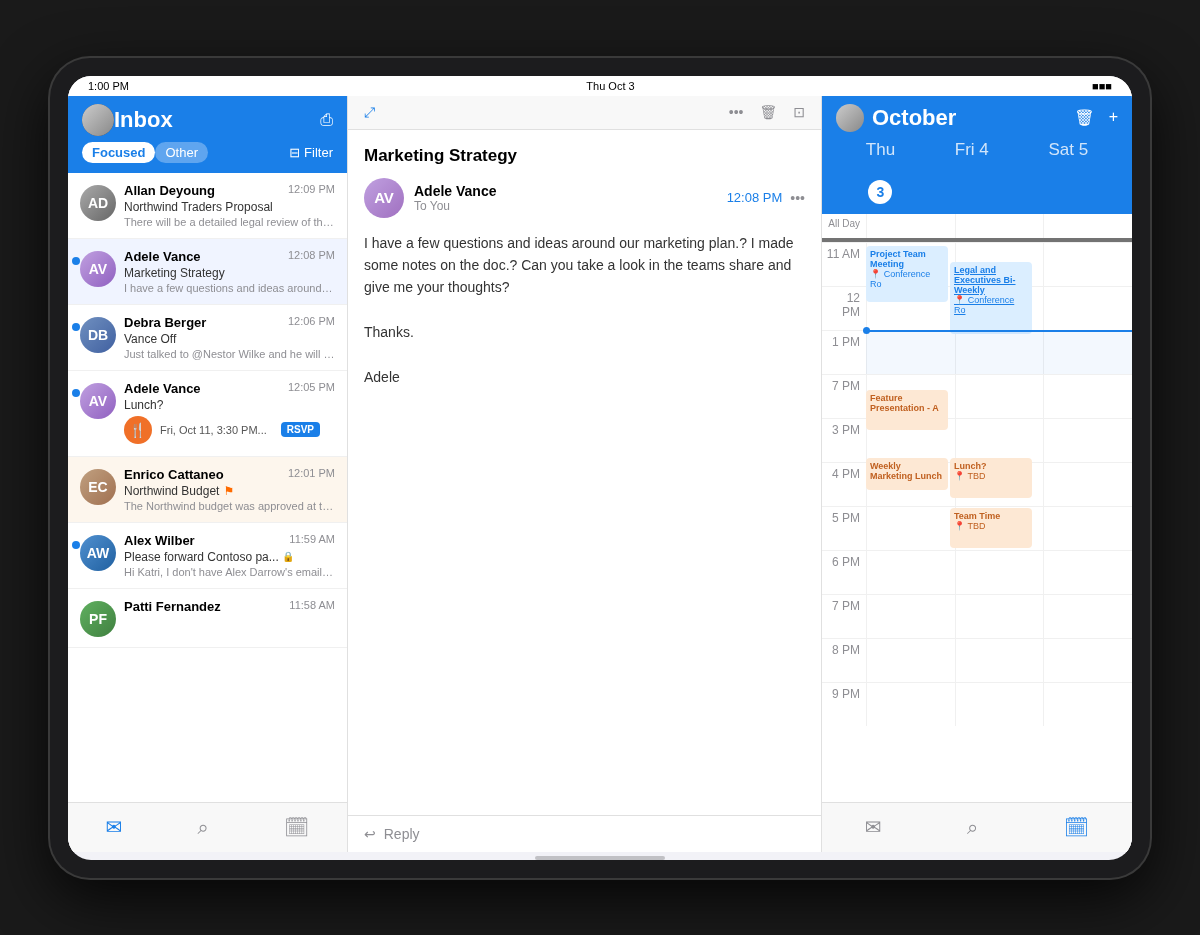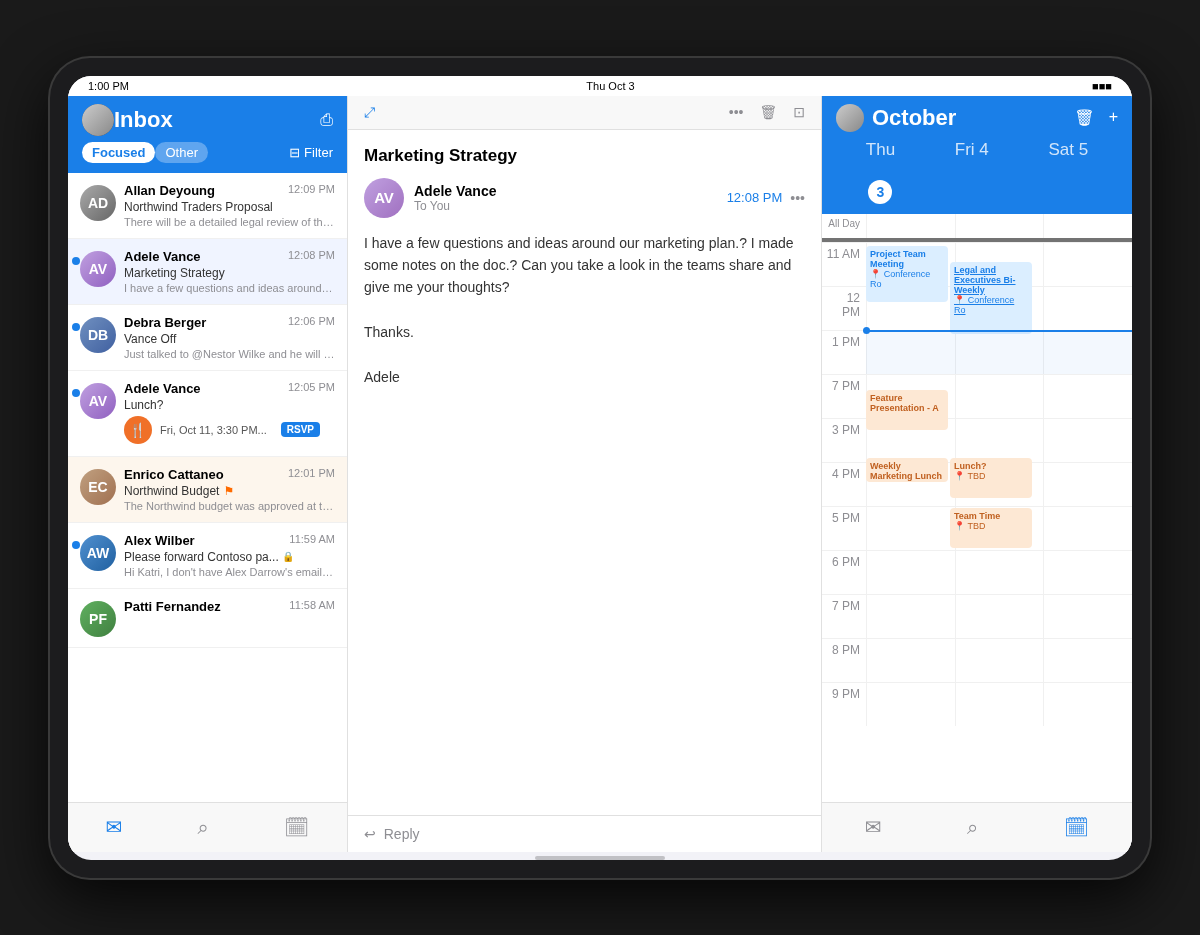--- a/index.html
+++ b/index.html
@@ -788,21 +788,21 @@
             <div style="position:absolute;top:88px;left:44px;right:0;height:2px;background:#1a7fe8;z-index:5;">
               <div style="width:7px;height:7px;background:#1a7fe8;border-radius:50%;position:absolute;left:-3px;top:-3px;"></div>
             </div>
 
             <div style="position:absolute;top:88px;left:44px;right:0;height:44px;background:rgba(26,127,232,0.05);"></div>
 
             <div style="position:absolute;top:148px;left:44px;width:82px;border-radius:4px;background:#fde8d4;padding:3px 4px;font-size:9px;color:#c06020;height:40px;overflow:hidden;">
               <div style="font-weight:700;">Feature Presentation - A</div>
             </div>
 
-            <div style="position:absolute;top:216px;left:44px;width:82px;border-radius:4px;background:#fde8d4;padding:3px 4px;font-size:9px;color:#c06020;height:24px;overflow:hidden;">
+            <div style="position:absolute;top:216px;left:44px;width:82px;border-radius:4px;background:#fde8d4;padding:3px 4px;font-size:9px;color:#c06020;height:32px;overflow:hidden;">
               <div style="font-weight:700;">Weekly Marketing Lunch</div>
             </div>
 
             <div style="position:absolute;top:216px;left:128px;width:82px;border-radius:4px;background:#fde8d4;padding:3px 4px;font-size:9px;color:#c06020;height:40px;overflow:hidden;">
               <div style="font-weight:700;">Lunch?</div>
               <div>📍 TBD</div>
             </div>
 
             <div style="position:absolute;top:266px;left:128px;width:82px;border-radius:4px;background:#fde8d4;padding:3px 4px;font-size:9px;color:#c06020;height:40px;overflow:hidden;">
               <div style="font-weight:700;">Team Time</div>

